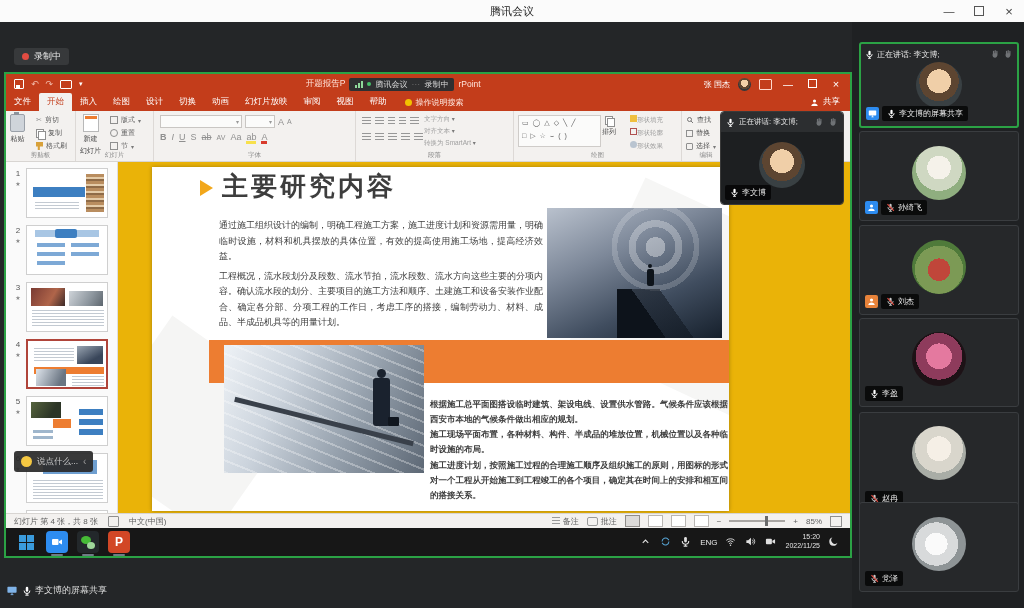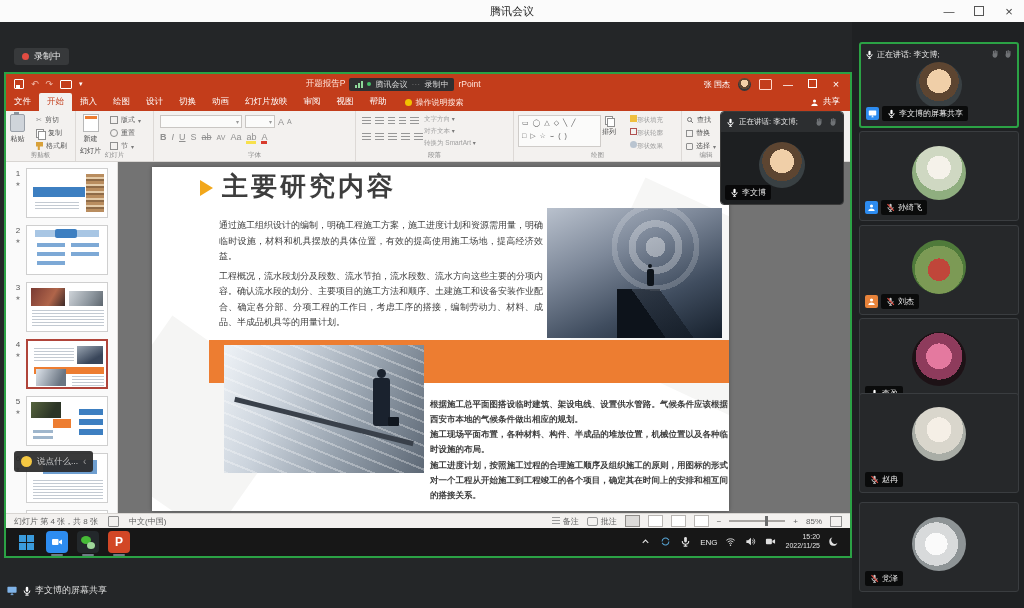--- a/index.html
+++ b/index.html
@@ -90,21 +90,21 @@
   #work{position:absolute;left:0;top:88px;width:844px;height:352px;display:flex;overflow:hidden;}
   #thumbs{width:112px;background:#fafafa;border-right:1px solid #e0dedc;box-sizing:border-box;padding-top:6px;overflow:hidden;}
   .thitem{display:flex;margin:0 0 7px 4px;height:50px;}
   .thnum{width:16px;display:flex;flex-direction:column;align-items:center;font-size:8px;color:#555;padding-top:1px;}
   .thnum .star{font-size:6px;color:#8a8a8a;margin-top:2px;}
   .thumb{position:relative;width:82px;height:50px;background:#fff;border:1px solid #cfcfcf;box-sizing:border-box;overflow:hidden;}
   .thumb.sel{border:2px solid #B0443A;}
   .thumb .m{position:absolute;}
   .txl{background:repeating-linear-gradient(to bottom,#c3cad2 0 1px,transparent 1px 3px);}
   
-  #editor{position:relative;flex:1;background:#737373;overflow:hidden;padding-left:36px;}
+  #editor{position:relative;flex:1;background:#eab308;overflow:hidden;padding-left:36px;}
   #canvas{position:absolute;left:34px;top:5px;width:577px;height:344px;background:#fff;box-shadow:0 0 4px rgba(0,0,0,.3);overflow:hidden;}
   #canvas .wm1{position:absolute;left:-40px;top:180px;width:160px;height:160px;background:#f5f5f4;transform:rotate(35deg);}
   #canvas .wm2{position:absolute;right:-50px;top:40px;width:180px;height:180px;background:#f6f6f5;transform:rotate(25deg);}
   .s-arrow{position:absolute;left:48px;top:13px;width:0;height:0;border-left:13px solid #F2A71B;border-top:8px solid transparent;border-bottom:8px solid transparent;}
   .s-title{position:absolute;left:70px;top:2px;font-size:26px;font-weight:bold;color:#3d3d3d;letter-spacing:3px;}
   .s-block1{position:absolute;left:63px;top:47px;width:332px;font-size:9px;line-height:1.73;color:#3e3e3e;text-align:justify;}
   .s-block1 p{margin:4px;}
   .s-band{position:absolute;left:57px;top:173px;width:520px;height:43px;background:#ED7D31;}
   .s-img1{position:absolute;left:395px;top:41px;width:175px;height:130px;background:
     radial-gradient(circle at 62% 30%,rgba(255,255,255,.38) 0 7%,transparent 7% 14%,rgba(255,255,255,.28) 14% 19%,transparent 19% 27%,rgba(255,255,255,.18) 27% 31%,transparent 31%),
@@ -728,21 +728,21 @@
             <span class="psvg micw"><svg viewBox="0 0 24 24" width="9" height="9">
                   <rect x="9" y="2" width="6" height="12" rx="3" fill="currentColor"></rect>
                   <path d="M5 11a7 7 0 0 0 14 0" stroke="currentColor" stroke-width="2.4" fill="none"></path>
                   <path d="M12 18v4M8 22h8" stroke="currentColor" stroke-width="2.4"></path>
                 </svg></span>
             <span class="nm">李盈</span>
           </span>
         </div>
       </div>
 
-      <div class="tile" style="top:371px;height:100px;">
+      <div class="tile" style="top:390px;height:100px;">
         <span class="ava av-zhao" style="width:54px;height:54px;top:13px;"></span>
         <div class="labelrow">
           <span class="pill">
             <span class="psvg micg"><svg viewBox="0 0 24 24" width="9" height="9">
                   <rect x="9" y="2" width="6" height="12" rx="3" fill="currentColor"></rect>
                   <path d="M5 11a7 7 0 0 0 14 0" stroke="currentColor" stroke-width="2.4" fill="none"></path>
                   <path d="M12 18v4M8 22h8" stroke="currentColor" stroke-width="2.4"></path>
                   <path d="M4 3l17 18" stroke="#e24c42" stroke-width="3"></path>
                 </svg></span>
             <span class="nm">赵冉</span>

